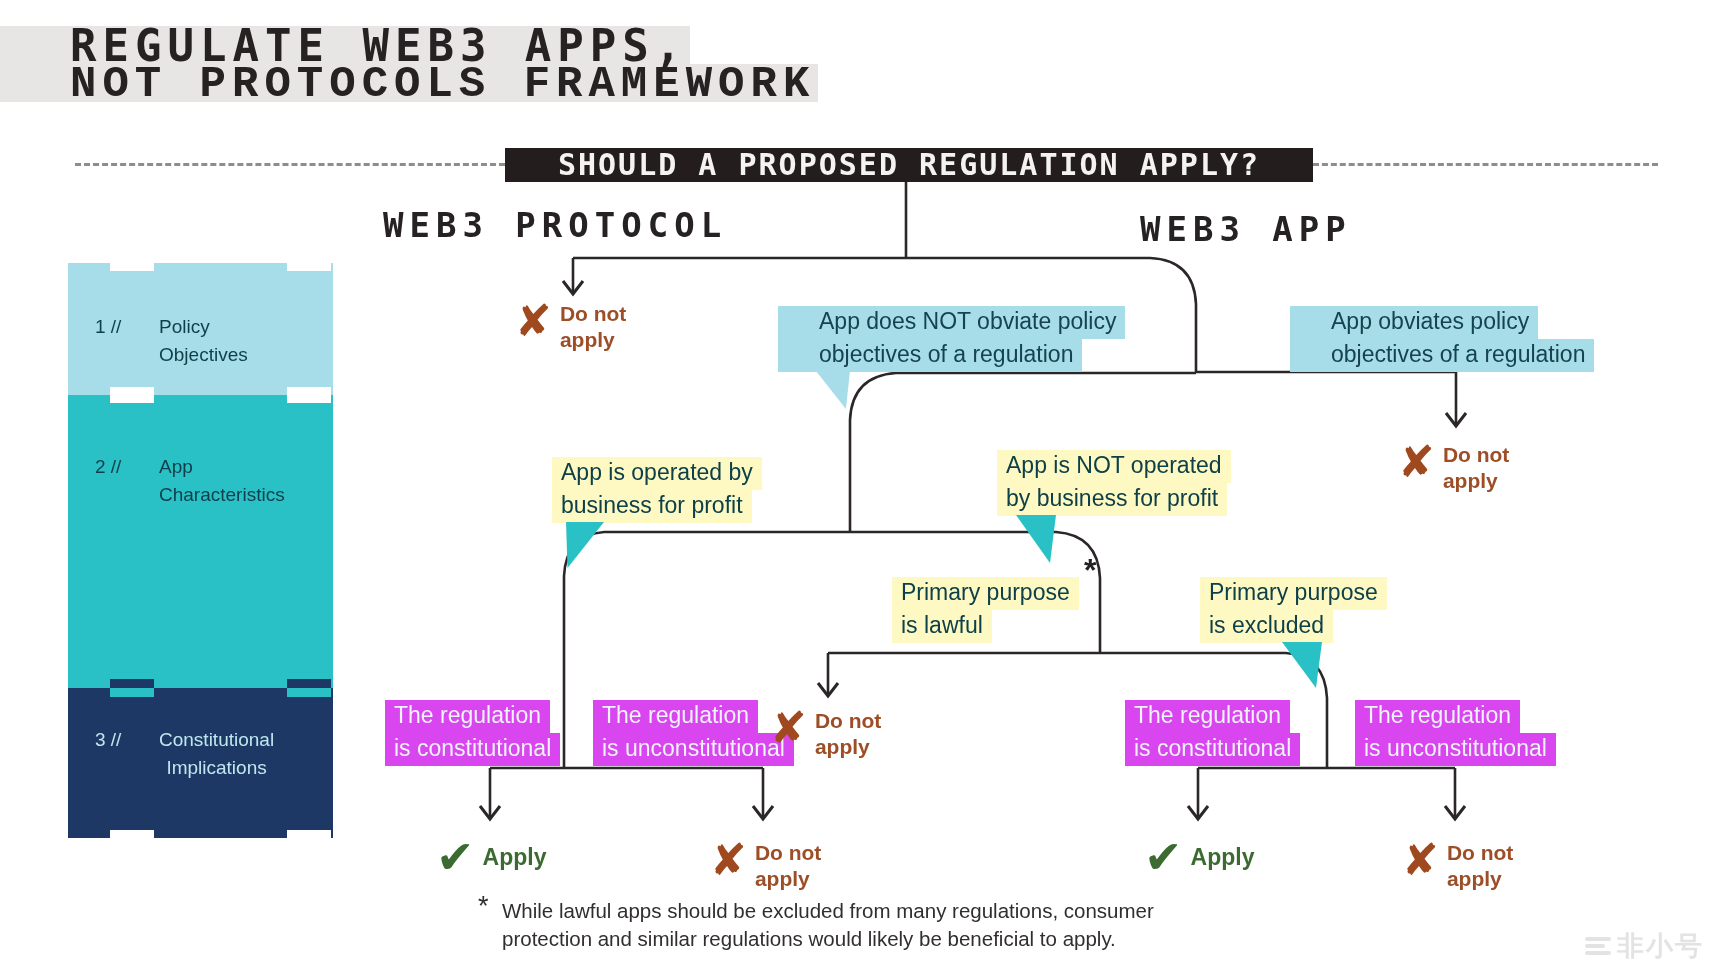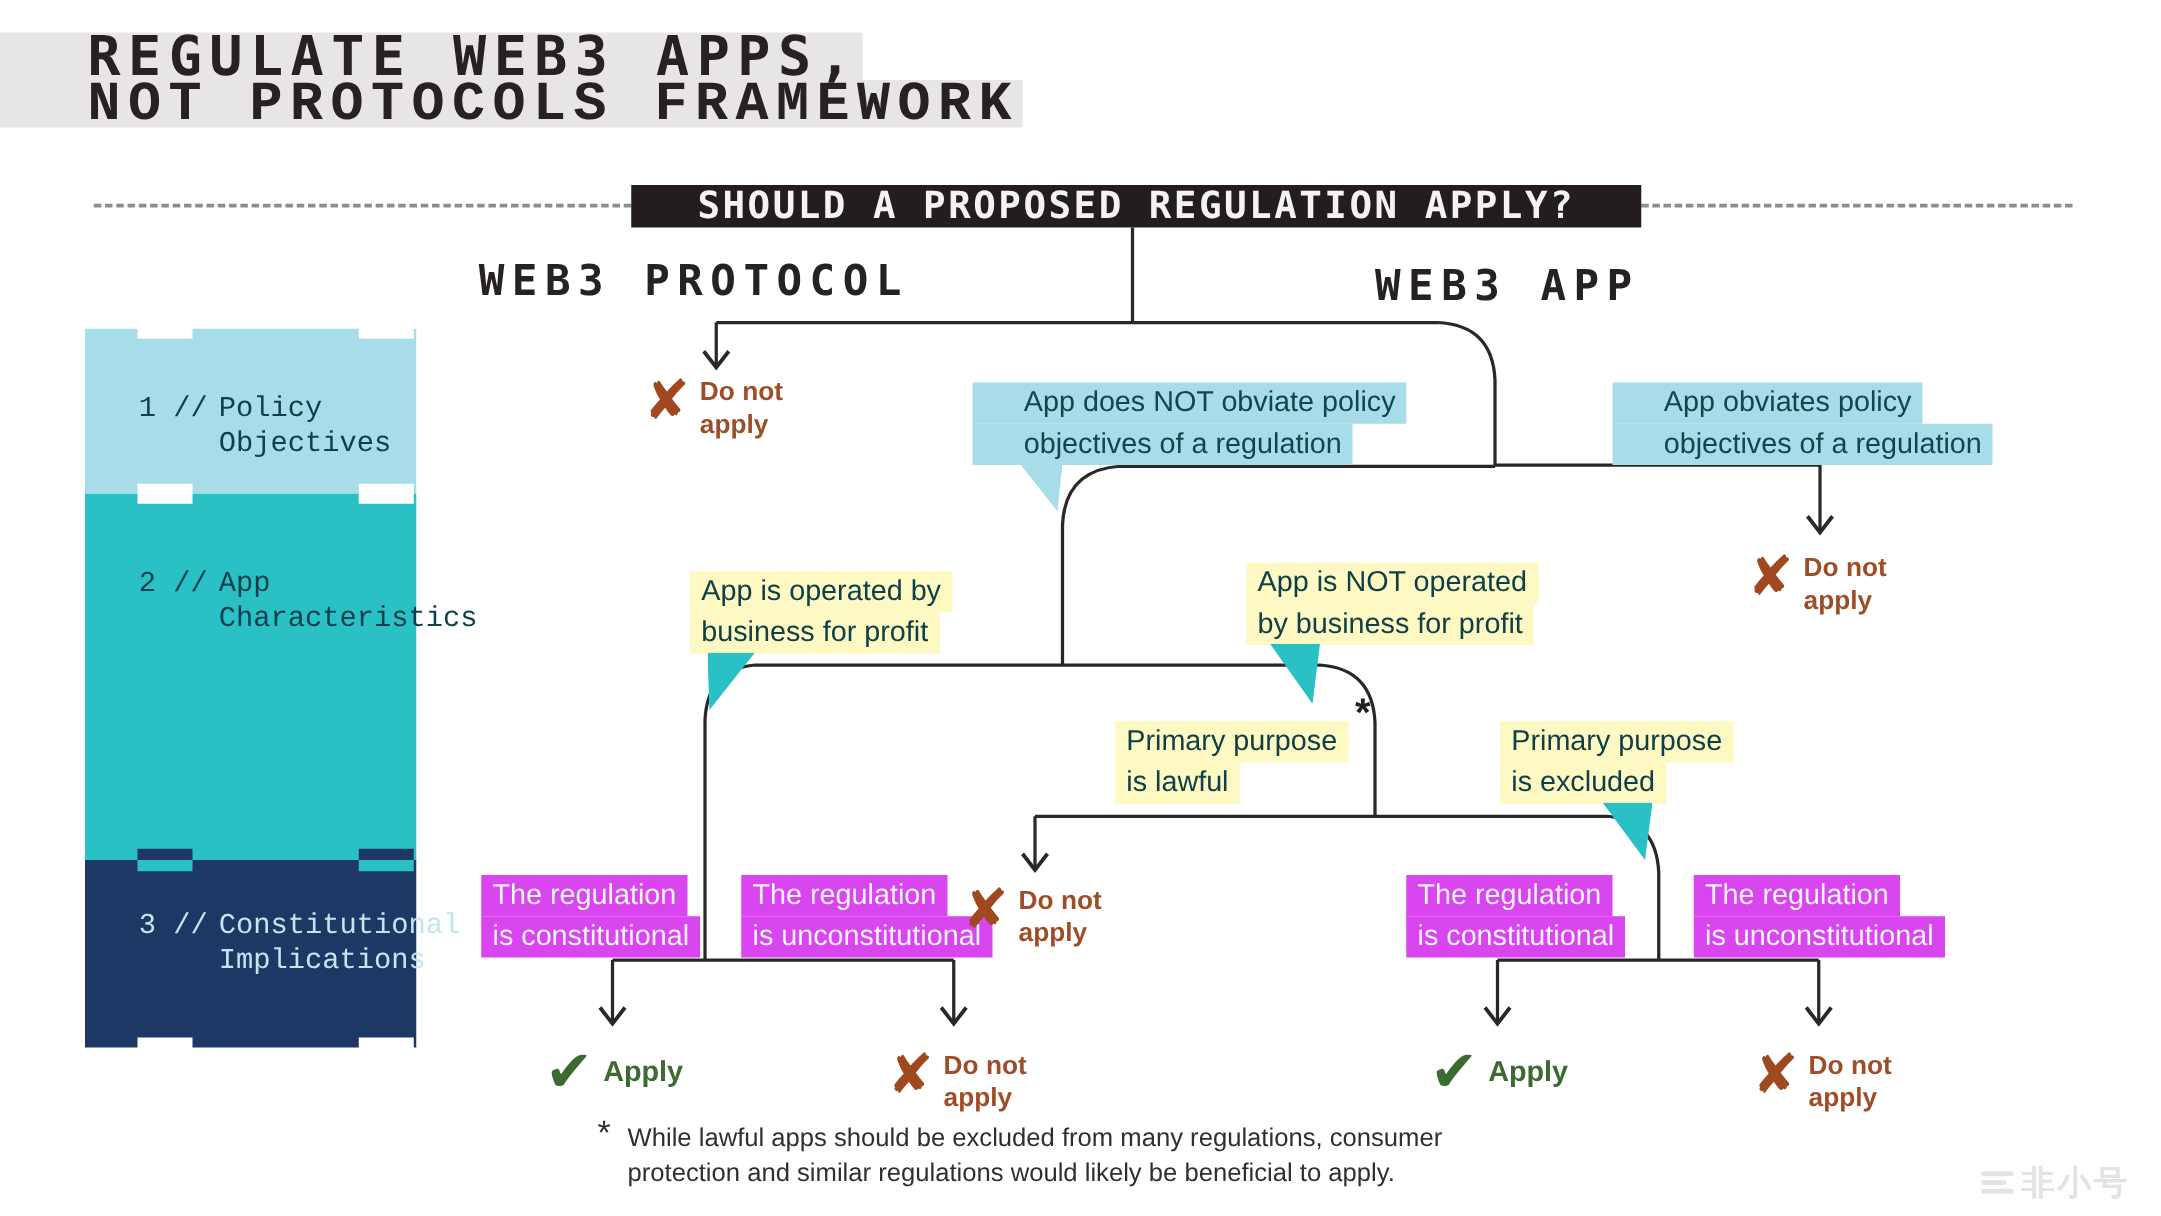--- a/index.html
+++ b/index.html
@@ -15,26 +15,26 @@
   .dash{position:absolute;height:0;border-top:3px dashed #8d8d8d;}
   .qbox{position:absolute;left:505px;top:148px;width:808px;height:34px;background:#231d1e;
     color:#f5f3f2;font-family:"DejaVu Sans Mono",monospace;font-weight:bold;font-size:30px;
     letter-spacing:2px;text-align:center;line-height:34px;white-space:nowrap;}
 
   .colhead{position:absolute;font-family:"DejaVu Sans Mono",monospace;font-weight:bold;
     font-size:34px;letter-spacing:6px;color:#262122;white-space:nowrap;}
 
   
   .sideblock{position:absolute;left:68px;width:265px;}
-  .sideblock .stxt{position:absolute;left:43px;font-family:Liberation Mono, monospace;
-    font-size:23px;line-height:28px;white-space:nowrap;}
+  .sideblock .stxt{position:absolute;left:27px;font-family:Liberation Sans, sans-serif;
+    font-size:19px;line-height:28px;white-space:nowrap;}
   .s-dark{color:#0f3f4a;}
   .s-light{color:#c0e6ee;}
   .stxt .num{display:inline-block;width:64px;}
-  .stxt .l2{padding-left:64px;}
+  .stxt .l2{padding-left:64px;text-align:center;}
   .tab{position:absolute;}
 
   
   svg.wires{position:absolute;left:0;top:0;z-index:1;}
 
   
   .node{position:absolute;z-index:2;font-size:23px;line-height:25px;white-space:nowrap;}
   .node .ln{display:table;padding:3px 9px 5px 9px;}
   .pale .ln{background:#a6dde8;color:#16434f;padding-left:41px;}
   .teal .ln{background:#fef9c3;color:#0d4049;}
@@ -70,21 +70,21 @@
   <div class="stripe" style="left:0;top:26px;width:690px;height:38px;"></div>
   <div class="stripe" style="left:0;top:64px;width:818px;height:38px;"></div>
   <div class="title-text" style="left:70px;top:27px;">REGULATE WEB3 APPS,</div>
   <div class="title-text" style="left:70px;top:65px;font-family:Liberation Mono, monospace;">NOT PROTOCOLS FRAMEWORK</div>
 
   <div class="dash" style="left:75px;top:163px;width:430px;"></div>
   <div class="dash" style="left:1313px;top:163px;width:345px;"></div>
   <div class="qbox">SHOULD A PROPOSED REGULATION APPLY?</div>
 
   <div class="colhead" style="left:383px;top:205px;">WEB3 PROTOCOL</div>
-  <div class="colhead" style="left:1100px;top:209px;">WEB3 APP</div>
+  <div class="colhead" style="left:1140px;top:209px;">WEB3 APP</div>
 
   <div class="sideblock" style="top:263px;height:132px;background:#a6dde8;">
     <div class="stxt s-dark" style="top:50px;">
       <span class="num">1 //</span><span>Policy</span>
       <div class="l2">Objectives</div>
     </div>
   </div>
   <div class="sideblock" style="top:395px;height:293px;background:#2ac1c6;">
     <div class="stxt s-dark" style="top:58px;">
       <span class="num">2 //</span><span>App</span>

